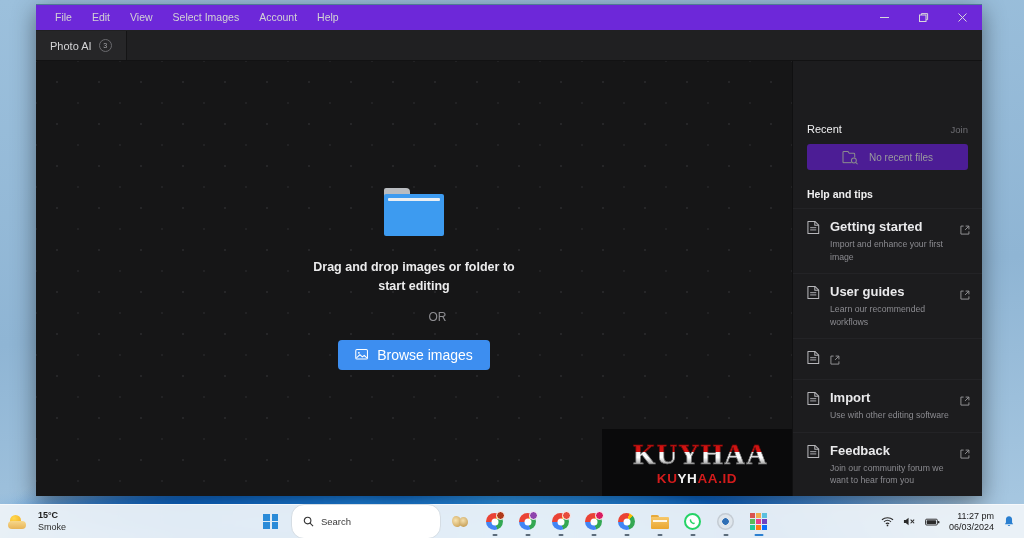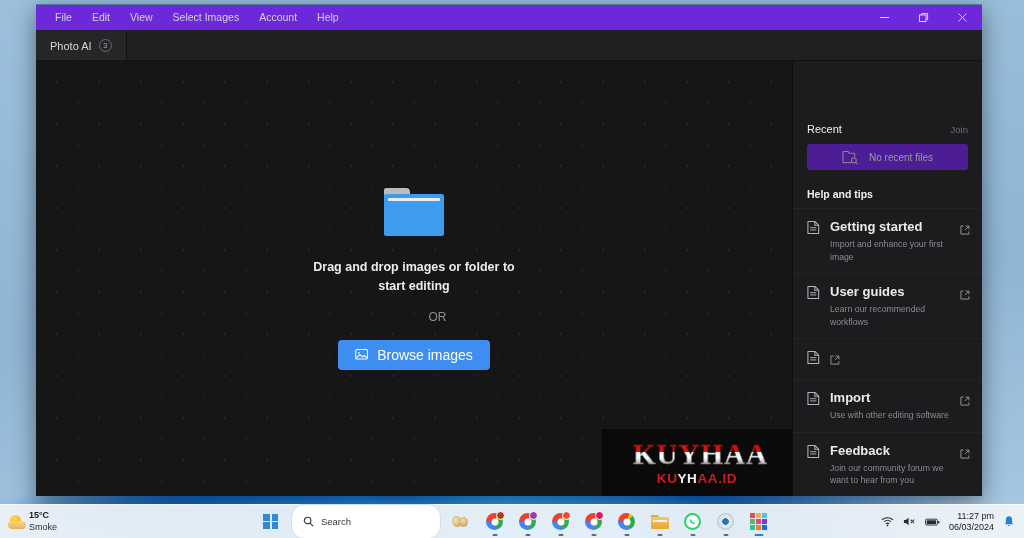--- a/index.html
+++ b/index.html
@@ -170,21 +170,21 @@
   .doc-icon { flex: 0 0 auto; margin-top: 1px; }
   .ext-icon { flex: 0 0 auto; margin-top: 2px; }
 
   
   #taskbar {
     position: absolute; left: 0; bottom: 0; width: 1024px; height: 34px;
     background: rgba(238,243,248,.94);
     border-top: 1px solid rgba(255,255,255,.6);
     display: flex; align-items: center;
   }
-  #weather { display: flex; align-items: center; gap: 3px; padding-left: 8px; width: 150px; }
+  #weather { display: flex; align-items: center; gap: 12px; padding-left: 8px; width: 150px; }
   #weather .sun {
     width: 18px; height: 16px; position: relative;
   }
   #weather .sun .disc {
     position: absolute; left: 2px; top: 1px; width: 11px; height: 11px; border-radius: 50%;
     background: radial-gradient(circle at 35% 30%, #ffd84d, #f0a81e);
   }
   #weather .sun .cloud {
     position: absolute; left: 0px; top: 7px; width: 18px; height: 8px; border-radius: 5px;
     background: linear-gradient(180deg, #f6d78c, #e7b457);

